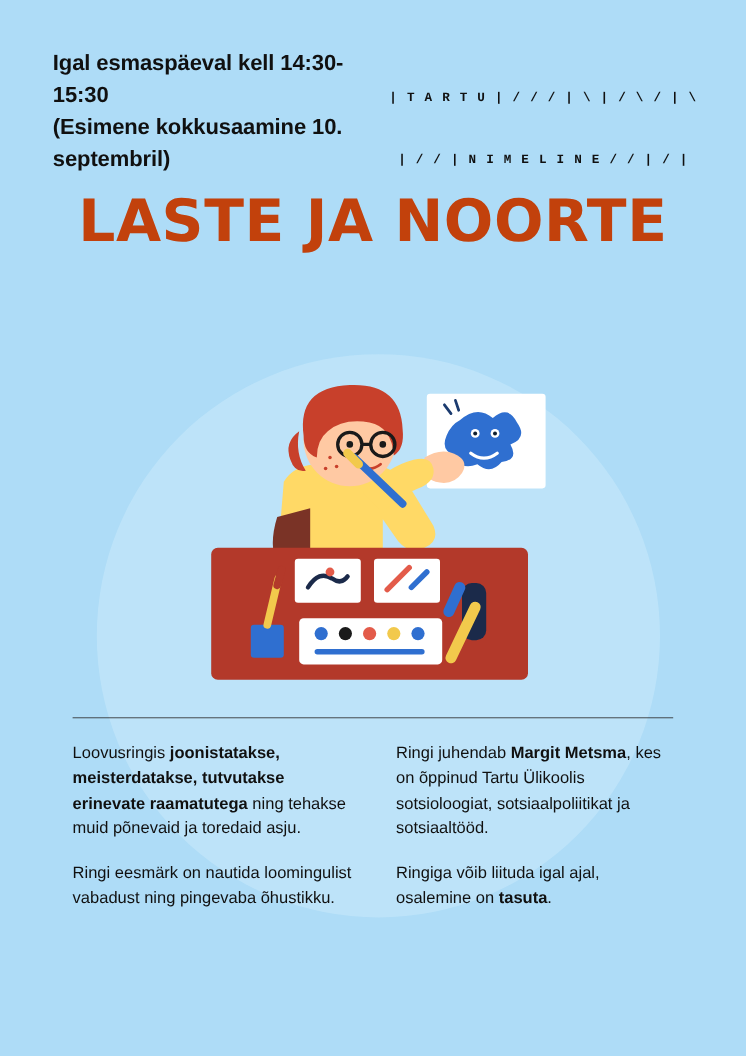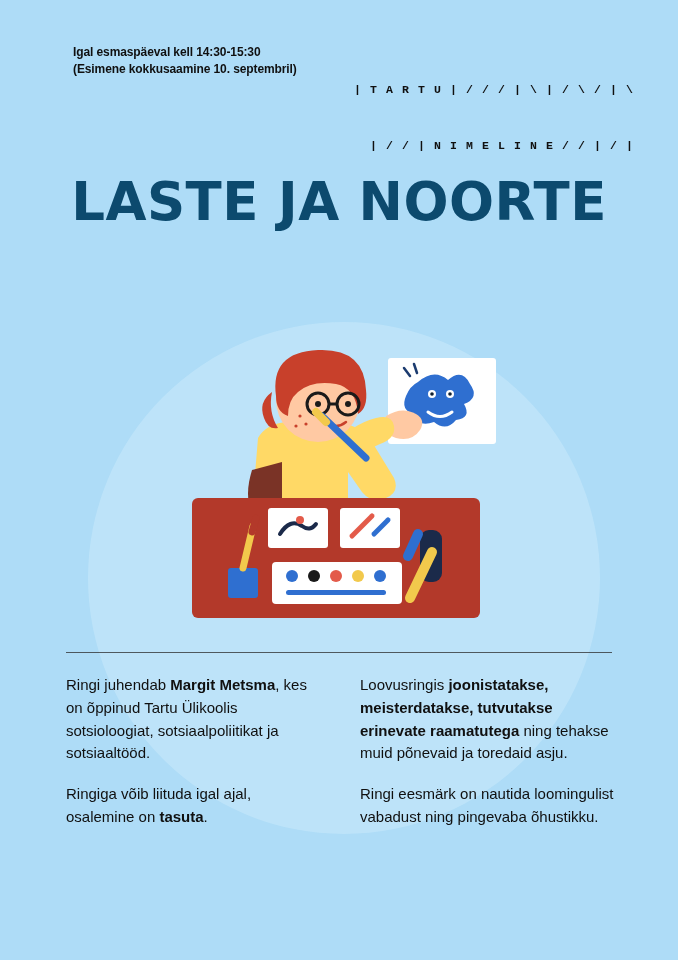--- a/index.html
+++ b/index.html
@@ -44,59 +44,58 @@
     left: 48px;
     right: 44px;
     display: flex;
     justify-content: space-between;
     align-items: flex-start;
   }
   .header-left {
     max-width: 330px;
   }
   .hl-line {
-    font-size: 12px;
+    font-size: 20px;
     font-weight: bold;
     line-height: 1.45;
     color: #101010;
     letter-spacing: -0.1px;
-    margin-left: 25px;
   }
   .hl-sub {
     font-size: 14.5px;
     font-weight: normal;
     line-height: 1.5;
     color: #1a1a1a;
     margin-top: 9px;
   }
   .logo {
     font-family: "Liberation Mono", monospace;
     font-size: 11.5px;
     font-weight: bold;
     line-height: 1.62;
     letter-spacing: 1.1px;
-    text-align: right;
+    text-align: center;
     color: #101010;
     white-space: pre;
   }
   
   .title-block {
     position: absolute;
     top: 172px;
     left: 0;
     width: 678px;
     text-align: center;
   }
   .title-line {
     font-family: "DejaVu Sans", sans-serif;
     font-weight: bold;
     font-size: 53px;
     letter-spacing: 0.5px;
     line-height: 1.12;
-    color: #0c4a6e;
+    color: #c2410c;
     text-transform: uppercase;
   }
   
   .illustration {
     position: absolute;
     left: 0;
     top: 320px;
     width: 678px;
     height: 320px;
   }
@@ -223,30 +222,30 @@
         <path d="M410 278 l22 -46" stroke="#F2C94C" stroke-width="10" stroke-linecap="round"></path>
         <path d="M408 236 l10 -22" stroke="#2F6FD0" stroke-width="10" stroke-linecap="round"></path>
       </svg>
     </div>
 
     <div class="divider"></div>
 
     <div class="columns">
       <div class="col">
         <p>
+          <span>Loovusringis </span><b>joonistatakse, meisterdatakse, tutvutakse erinevate raamatutega</b><span> ning tehakse muid põnevaid ja toredaid asju.</span>
+        </p>
+        <p>
+          <span>Ringi eesmärk on nautida loomingulist vabadust ning pingevaba õhustikku.</span>
+        </p>
+      </div>
+      <div class="col">
+        <p>
           <span>Ringi juhendab </span><b>Margit Metsma</b><span>, kes on õppinud Tartu Ülikoolis sotsioloogiat, sotsiaalpoliitikat ja sotsiaaltööd.</span>
         </p>
         <p>
           <span>Ringiga võib liituda igal ajal, osalemine on </span><b>tasuta</b><span>.</span>
-        </p>
-      </div>
-      <div class="col">
-        <p>
-          <span>Loovusringis </span><b>joonistatakse, meisterdatakse, tutvutakse erinevate raamatutega</b><span> ning tehakse muid põnevaid ja toredaid asju.</span>
-        </p>
-        <p>
-          <span>Ringi eesmärk on nautida loomingulist vabadust ning pingevaba õhustikku.</span>
         </p>
       </div>
     </div>
 
   </div>
 </div>
 
 </body></html>

